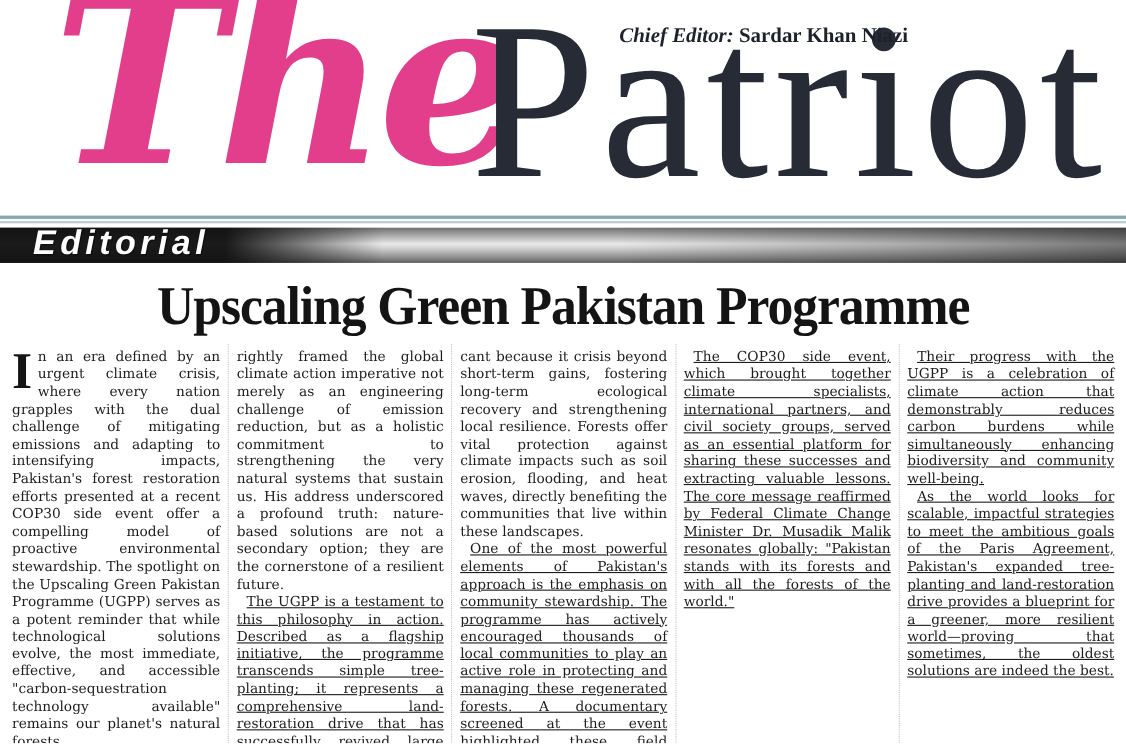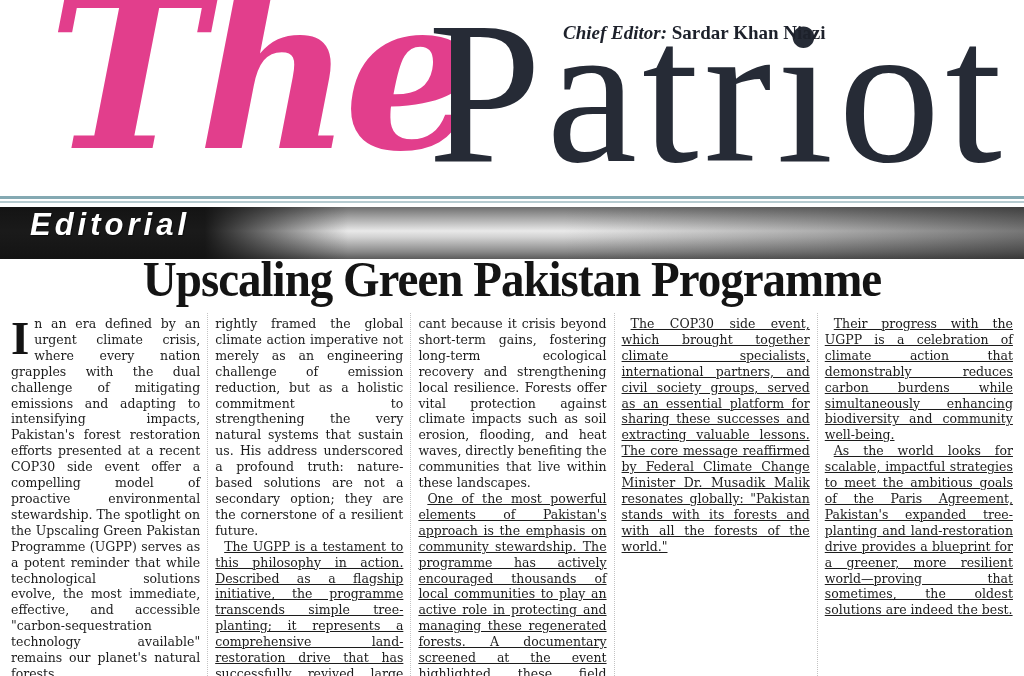--- a/index.html
+++ b/index.html
@@ -29,25 +29,25 @@
     font-size:19px; color:#1d212b; font-weight:600; white-space:nowrap;
   }
   .chief-editor .lbl { font-style:italic; }
 
   
   .rule-teal-1 { position:absolute; top:196px; left:0; width:1024px; height:3px; background:#84a9b2; }
   .rule-teal-2 { position:absolute; top:201px; left:0; width:1024px; height:2px; background:#b7ccd1; }
 
   
   .section-bar {
-    position:absolute; top:207px; left:0; width:1024px; height:52px;
+    position:absolute; top:207px; left:0; width:1024px; height:32px;
     background:
       linear-gradient(90deg, rgba(15,15,15,0.95) 0%, rgba(15,15,15,0.95) 20%, rgba(15,15,15,0) 34%, rgba(80,80,80,0) 55%, rgba(40,40,40,0.30) 80%, rgba(25,25,25,0.55) 100%),
       linear-gradient(180deg, #6f6f6f 0%, #9f9f9f 18%, #e9e9e9 46%, #d2d2d2 58%, #8a8a8a 86%, #5c5c5c 100%);
-    display:flex; align-items:flex-start;
+    display:flex; align-items:flex-end;
   }
   .section-label {
     font-family:"Liberation Sans", sans-serif;
     font-weight:bold; font-style:italic;
     font-size:31px; letter-spacing:4px; color:#ffffff;
     padding-left:30px; text-shadow:1px 1px 1px rgba(0,0,0,0.5);
   }
 
   
   .headline {

